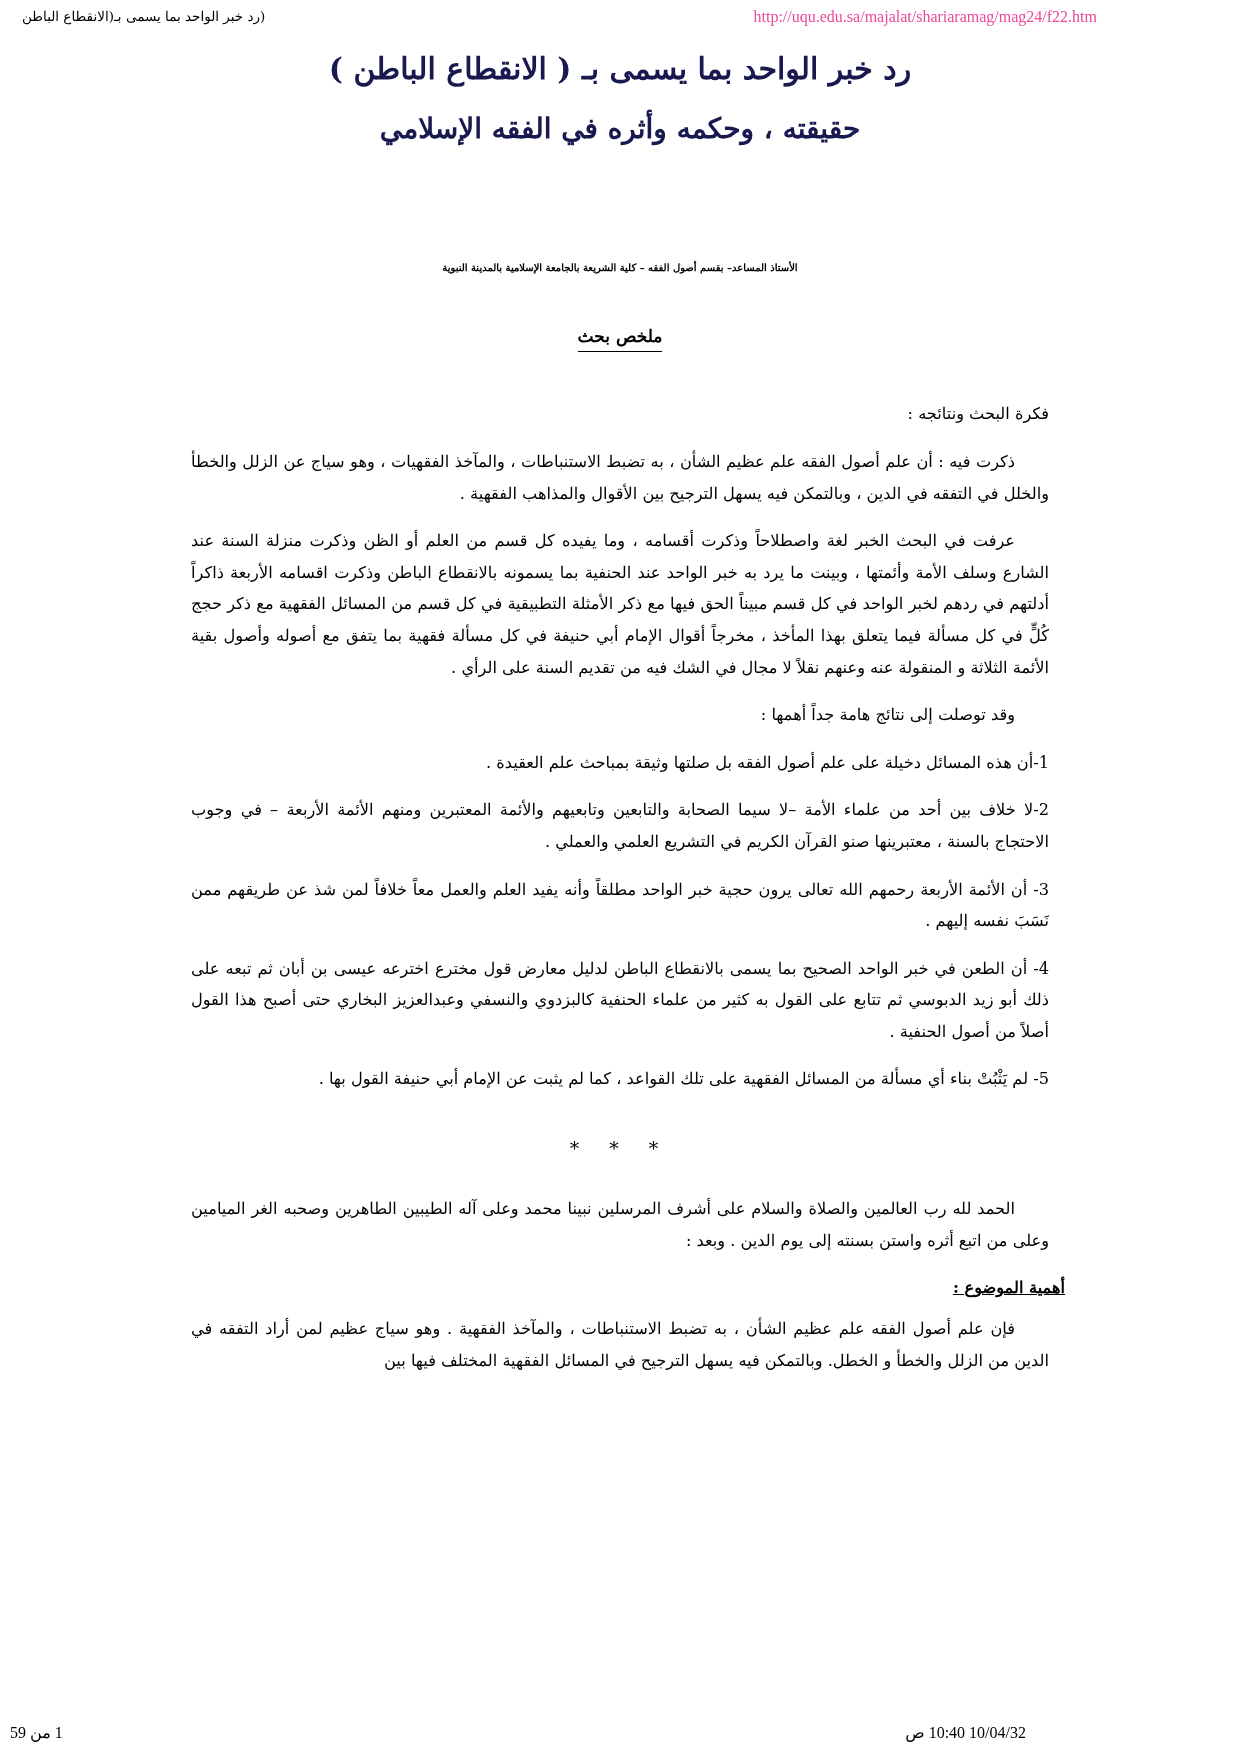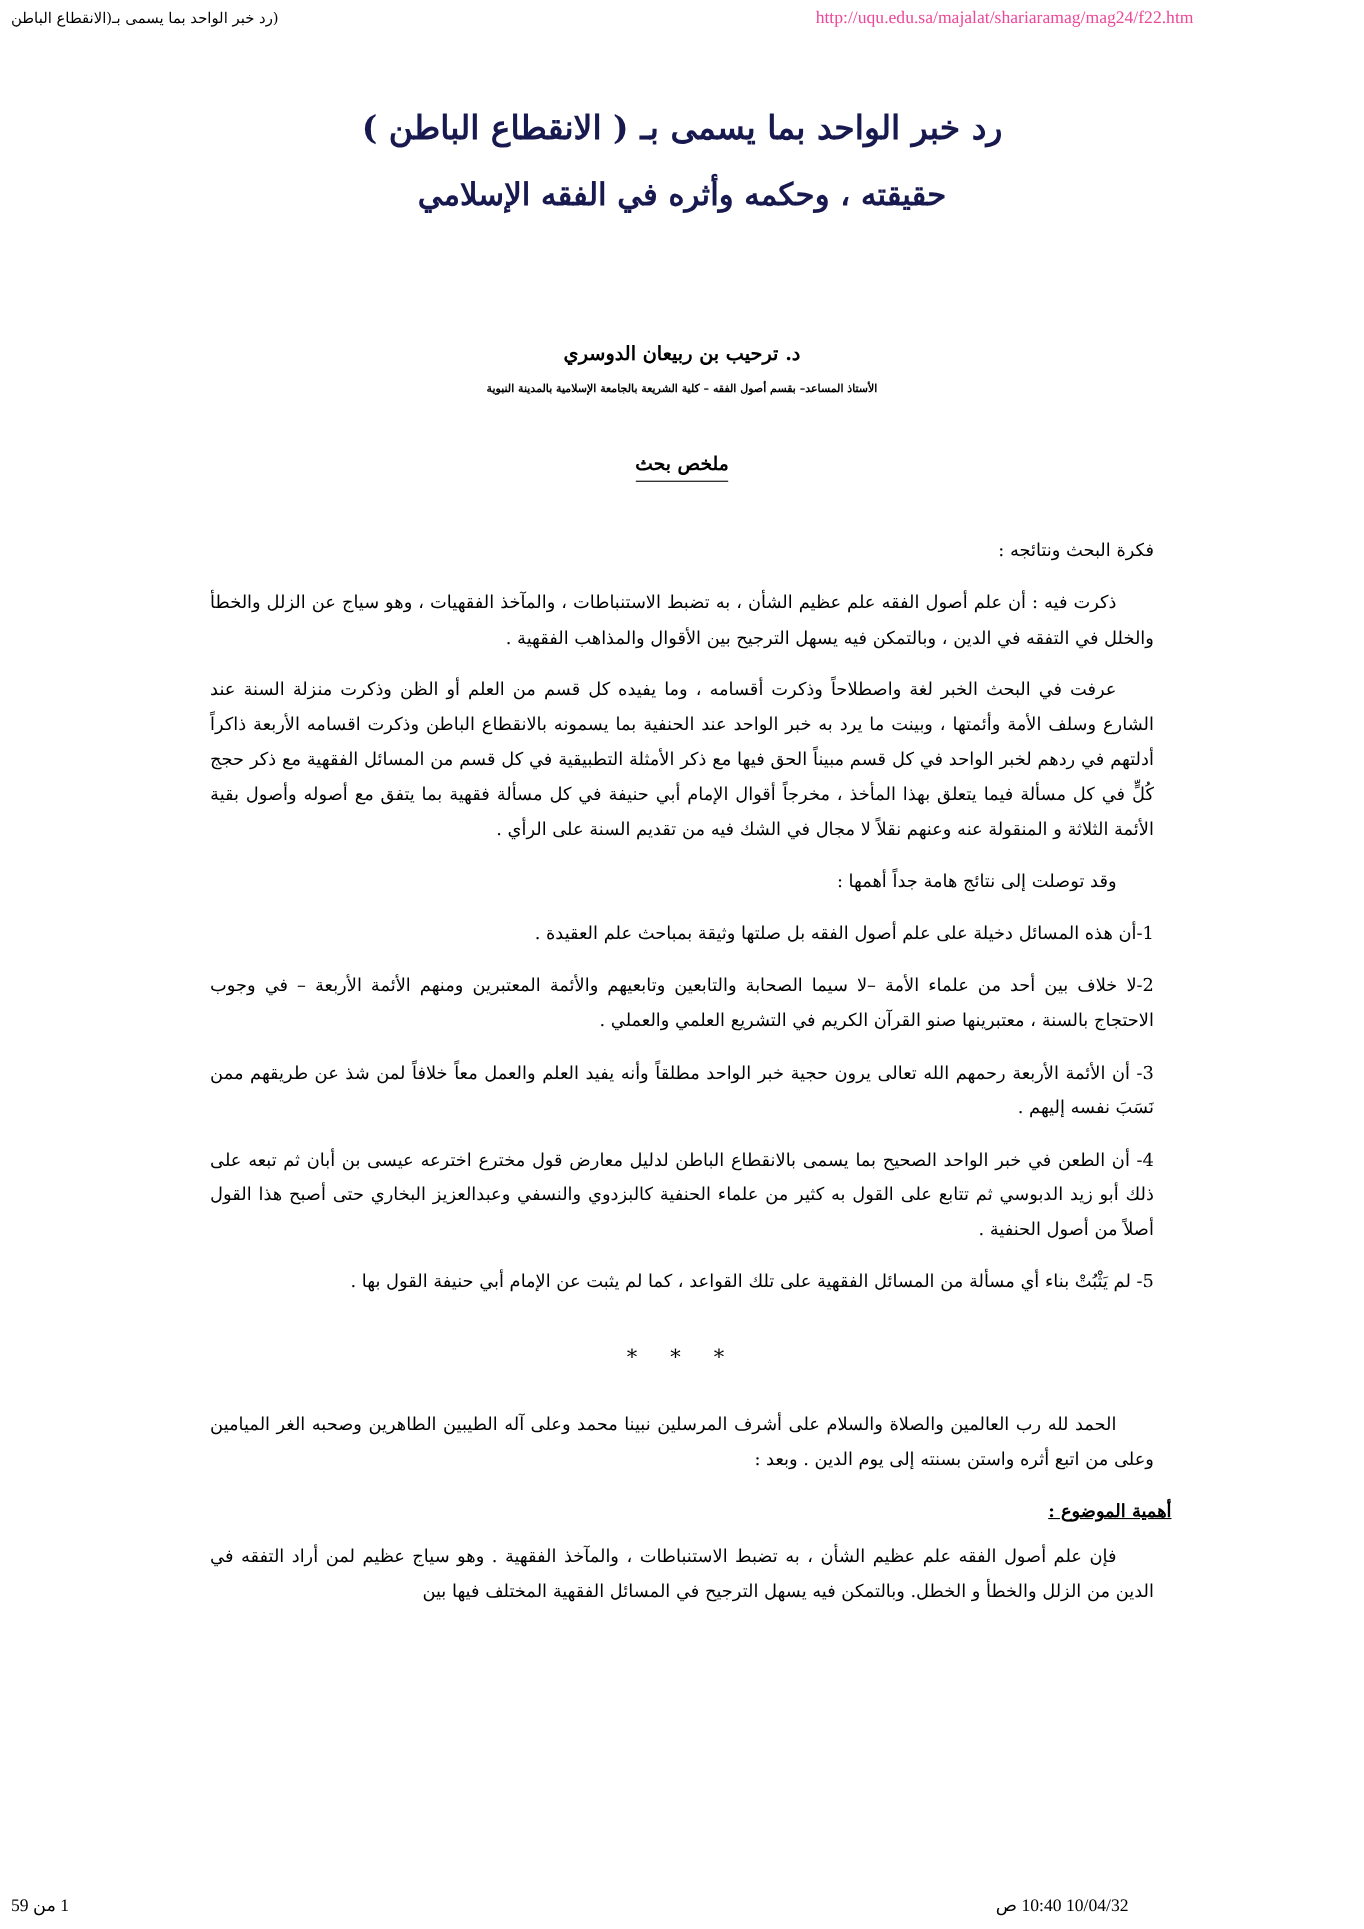--- a/index.html
+++ b/index.html
@@ -13,21 +13,21 @@
     position: relative;
     font-family: "DejaVu Sans", sans-serif;
     color: #000000;
     overflow: hidden;
   }
 
   
   .print-header {
     position: absolute;
     top: 8px;
-    left: 0;
+    left: 12px;
     width: 1095px;
     height: 26px;
     display: flex;
     align-items: flex-start;
     justify-content: space-between;
     padding: 0 10px;
     box-sizing: border-box;
     direction: ltr;
   }
   .print-header .hdr-left {
@@ -47,21 +47,21 @@
   }
 
   
   .page {
     position: absolute;
     top: 0;
     left: 0;
     width: 1240px;
     height: 1754px;
     box-sizing: border-box;
-    padding: 76px 175px 0 175px;
+    padding: 28px 175px 0 175px;
     direction: rtl;
   }
 
   
   .doc-title {
     margin-top: 18px;
     text-align: center;
     color: #17194f;
     font-family: "DejaVu Serif", serif;
     font-weight: bold;
@@ -194,21 +194,20 @@
 </div>
 
 <div class="page">
 
   <div class="doc-title">
     <span class="t-line1">رد خبر الواحد بما يسمى بـ ( الانقطاع الباطن )</span>
     <span class="t-line2">حقيقته ، وحكمه وأثره في الفقه الإسلامي</span>
   </div>
 
   <div class="author-block">
-    <div class="author-name">د. ترحيب بن ربيعان الدوسري</div>
     <div class="author-affil">الأستاذ المساعد– بقسم أصول الفقه – كلية الشريعة بالجامعة الإسلامية بالمدينة النبوية</div>
   </div>
 
   <div class="abstract-heading-wrap">
     <span class="abstract-heading">ملخص بحث</span>
   </div>
 
   <div class="body-text">
     <p class="lead-line">فكرة البحث ونتائجه :</p>
     <p class="indent para-gap">ذكرت فيه : أن علم أصول الفقه علم عظيم الشأن ، به تضبط الاستنباطات ، والمآخذ الفقهيات ، وهو سياج عن الزلل والخطأ والخلل في التفقه في الدين ، وبالتمكن فيه يسهل الترجيح بين الأقوال والمذاهب الفقهية .</p>

